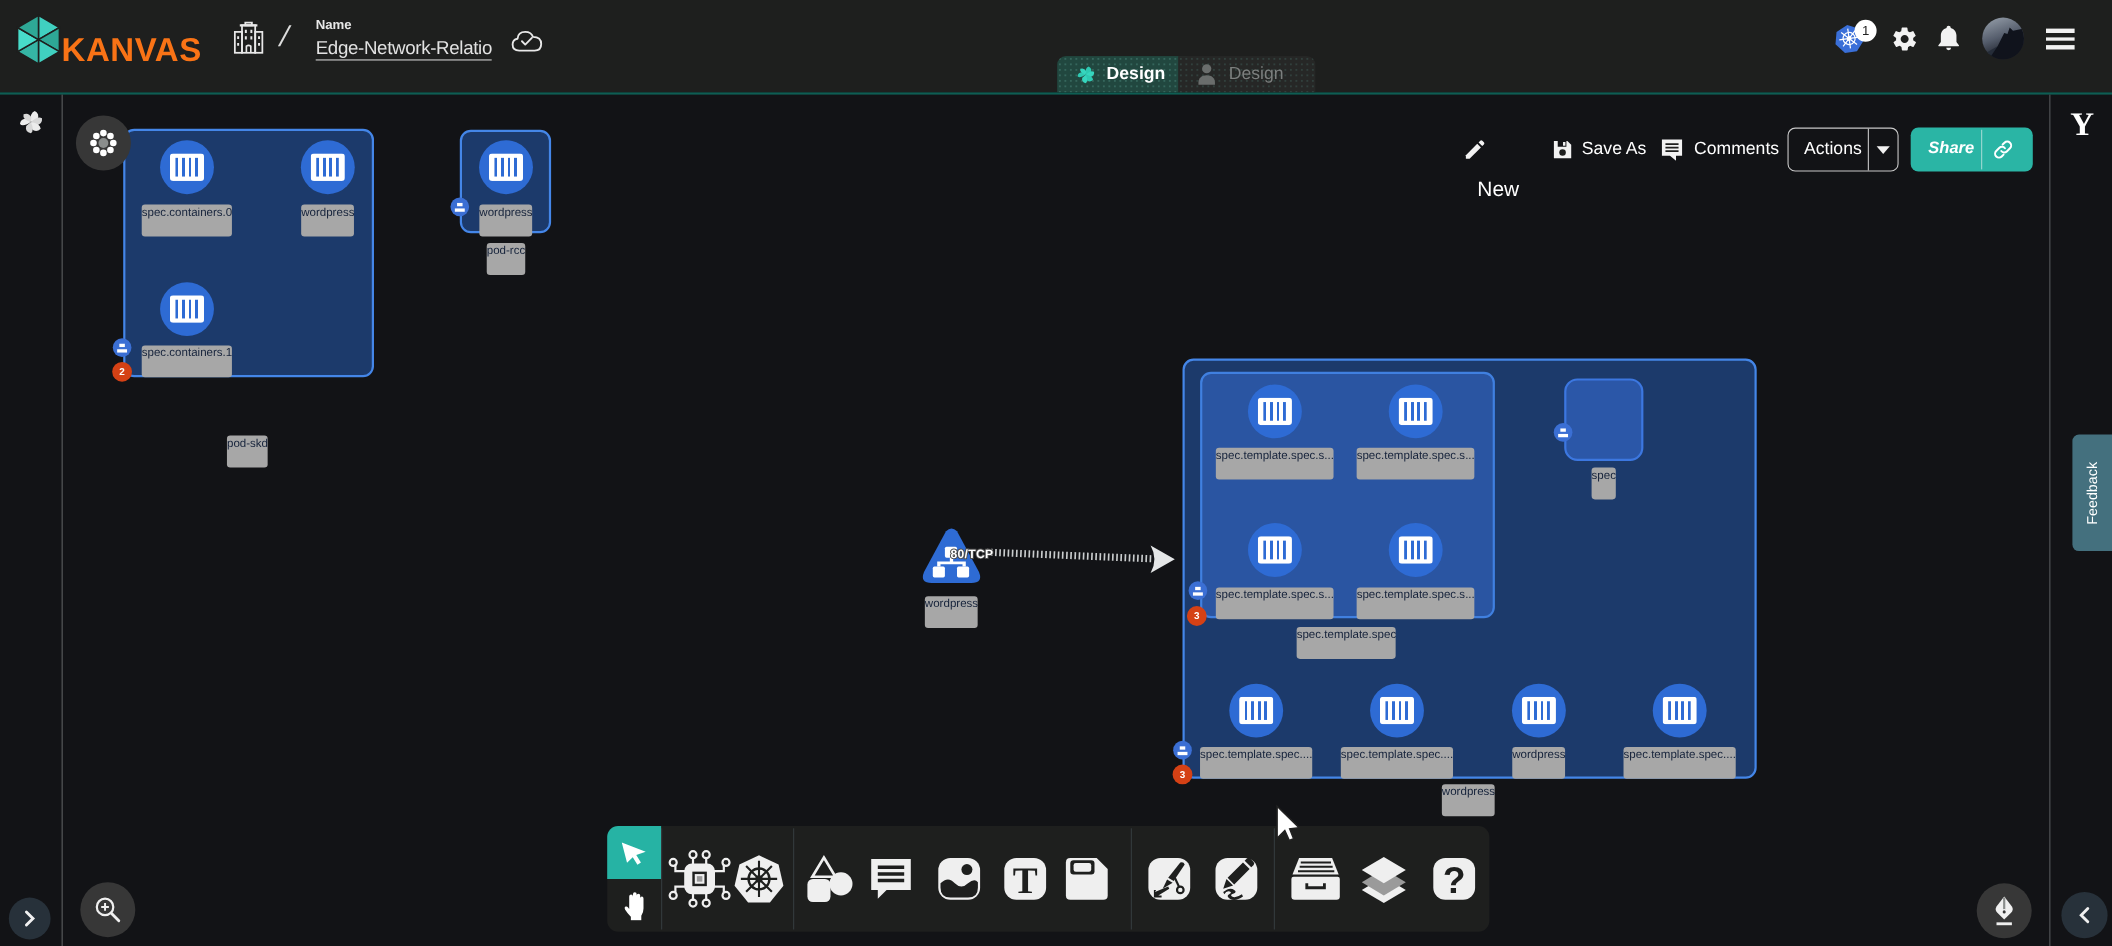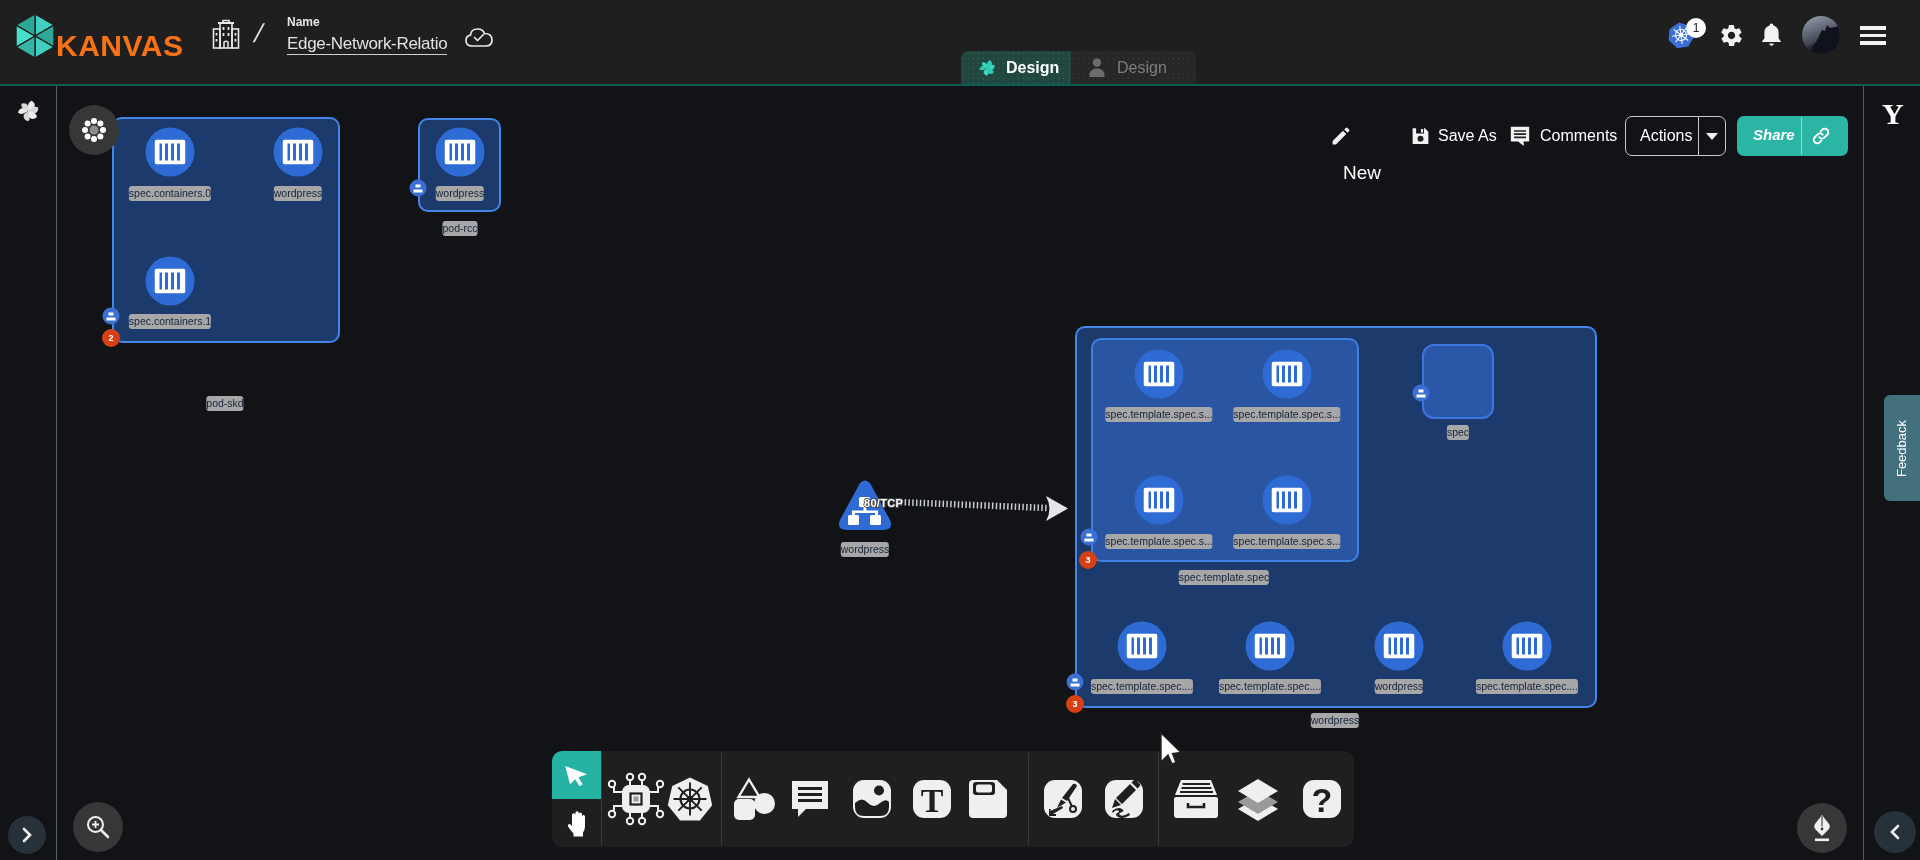--- a/index.html
+++ b/index.html
@@ -13,21 +13,21 @@
   #tealline { position:absolute; left:0; top:84px; width:1920px; height:2px; background:#0e5d53; }
 
   .tab { position:absolute; top:51px; height:33px; display:flex; align-items:center; }
   #tab-design { left:961px; width:124px; background:#21473f; border-radius:8px 8px 0 0;
     background-image:radial-gradient(#35665c 18%, transparent 20%); background-size:5px 5px;font-weight:bold; }
   #tab-operate { left:1071px; width:125px; background:#262726; border-radius:0 8px 0 0;
     background-image:radial-gradient(#31403d 18%, transparent 20%); background-size:5px 5px; }
 
   
   .chip { position:absolute; background:#a7a7a7; color:#16233b; font-size:10.5px;
-    line-height:15px; height:15px; padding:0 0; border-radius:3px; white-space:nowrap;
+    line-height:15px; height:29px; padding:0 0; border-radius:3px; white-space:nowrap;
     transform:translateX(-50%); text-align:center; }
 
   .grp { position:absolute; background:#1c3a6b; border:2px solid #4486e8; border-radius:10px; }
   .grp-inner { position:absolute; background:#2a55a2; border:2px solid #4080e0; border-radius:10px; }
 
   .node { position:absolute; width:49px; height:49px; border-radius:50%; background:#2e6bd4;
     transform:translate(-50%,-50%); display:flex; align-items:center; justify-content:center; }
   .node::before { content:''; display:block; width:31px; height:25px; border-radius:3px;
     background-color:#fff;
     background-image:repeating-linear-gradient(90deg, #2e6bd4 0 2.5px, transparent 2.5px 6px);

